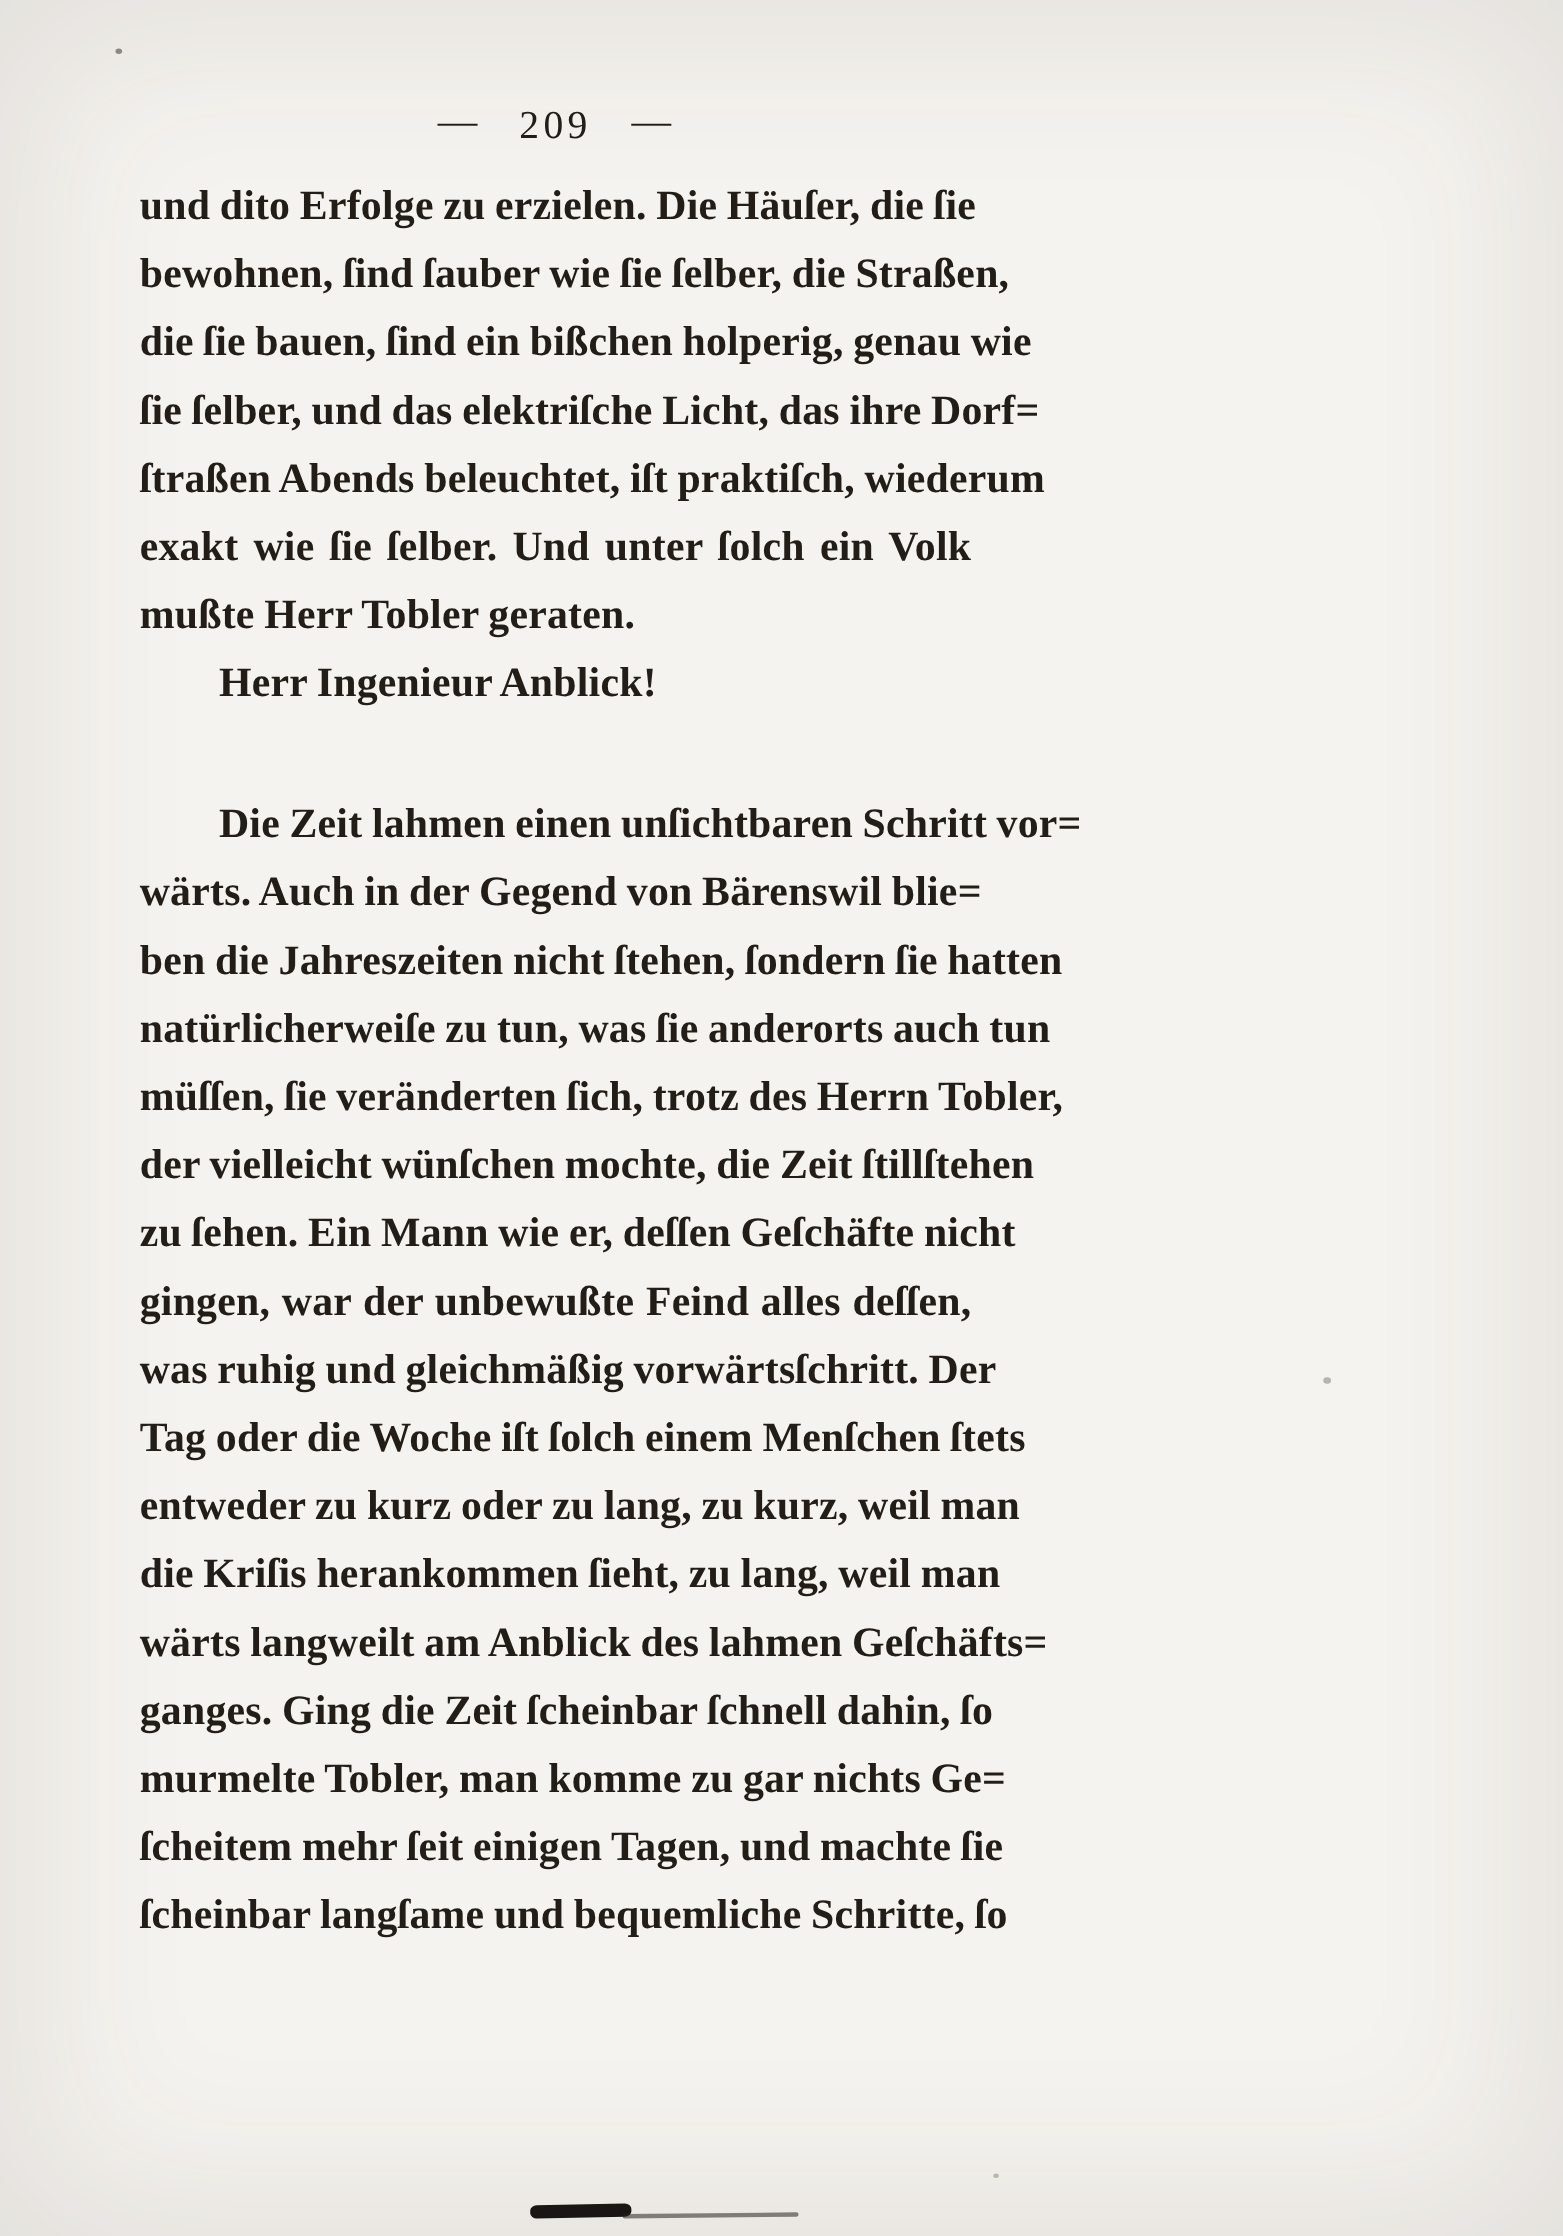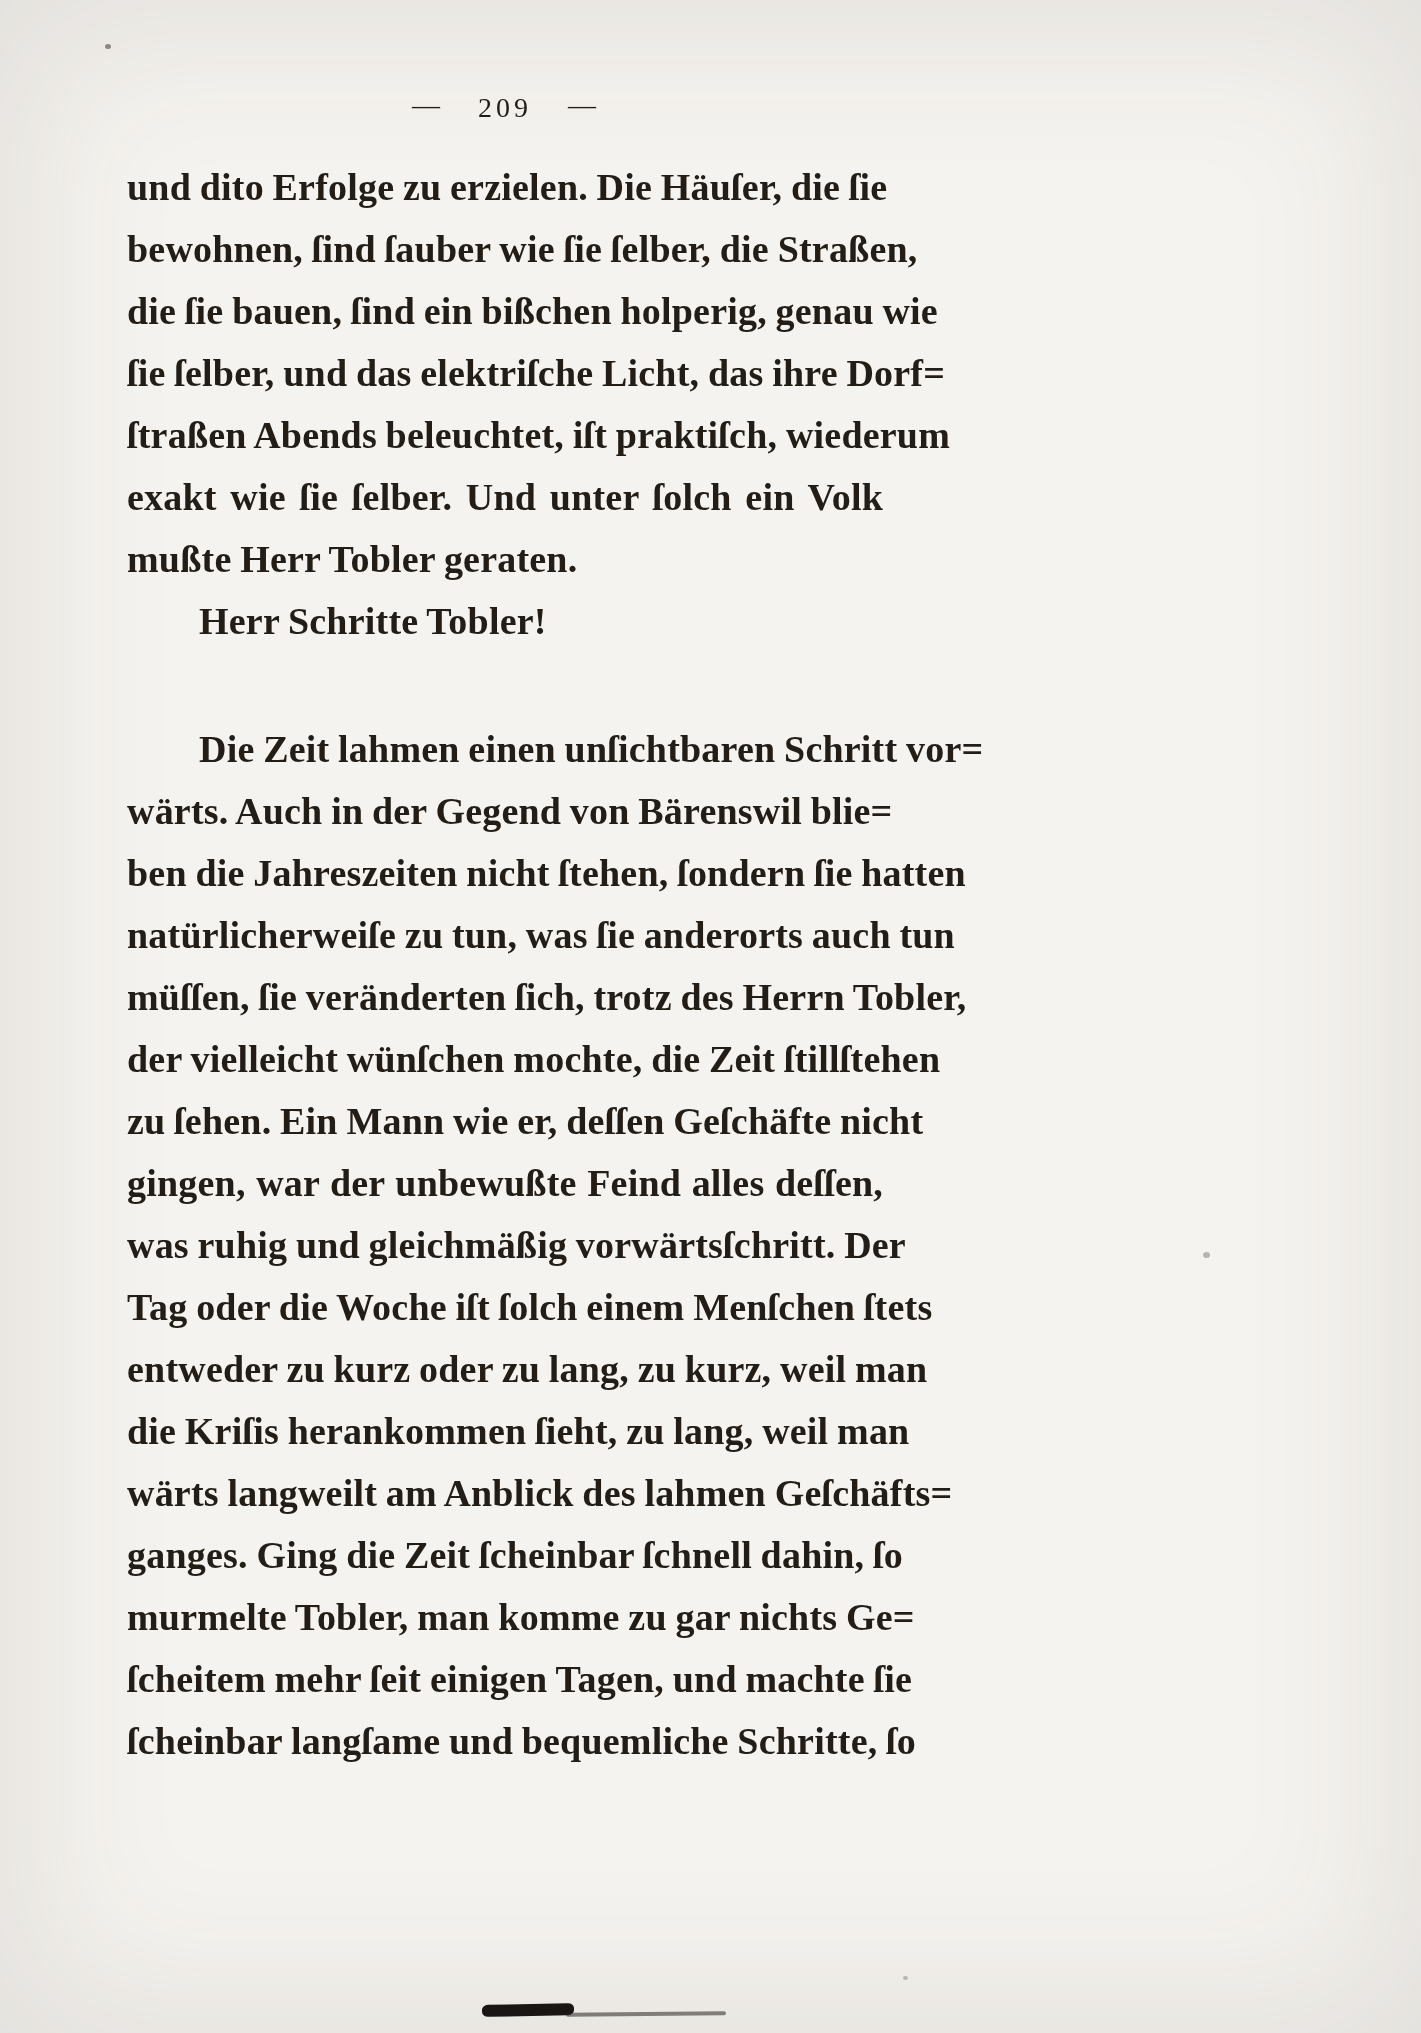--- a/index.html
+++ b/index.html
@@ -23,21 +23,21 @@
     inset: 0;
     box-shadow: inset 0 0 160px 24px rgba(70, 60, 45, 0.10);
     pointer-events: none;
   }
   .page-header {
     position: absolute;
     top: 92px;
     left: 127px;
     width: 756px;
     text-align: center;
-    font-size: 28px;
+    font-size: 36px;
     font-weight: 400;
     letter-spacing: 2px;
     white-space: nowrap;
   }
   .page-header .dash {
     display: inline-block;
     margin: 0 36px;
     transform: translateY(-3px);
   }
   .page-header .num {
@@ -121,21 +121,21 @@
       <div class="para">
         <div class="line">und dito Erfolge zu erzielen. Die Häuſer, die ſie</div>
         <div class="line">bewohnen, ſind ſauber wie ſie ſelber, die Straßen,</div>
         <div class="line">die ſie bauen, ſind ein bißchen holperig, genau wie</div>
         <div class="line">ſie ſelber, und das elektriſche Licht, das ihre Dorf=</div>
         <div class="line">ſtraßen Abends beleuchtet, iſt praktiſch, wiederum</div>
         <div class="line">exakt wie ſie ſelber. Und unter ſolch ein Volk</div>
         <div class="line last">mußte Herr Tobler geraten.</div>
       </div>
       <div class="para">
-        <div class="line last indent">Herr Schritte Tobler!</div>
+        <div class="line last indent">Herr Ingenieur Anblick!</div>
       </div>
       <div class="para gap">
         <div class="line indent">Die Zeit lahmen einen unſichtbaren Schritt vor=</div>
         <div class="line">wärts. Auch in der Gegend von Bärenswil blie=</div>
         <div class="line">ben die Jahreszeiten nicht ſtehen, ſondern ſie hatten</div>
         <div class="line">natürlicherweiſe zu tun, was ſie anderorts auch tun</div>
         <div class="line">müſſen, ſie veränderten ſich, trotz des Herrn Tobler,</div>
         <div class="line">der vielleicht wünſchen mochte, die Zeit ſtillſtehen</div>
         <div class="line">zu ſehen. Ein Mann wie er, deſſen Geſchäfte nicht</div>
         <div class="line">gingen, war der unbewußte Feind alles deſſen,</div>

